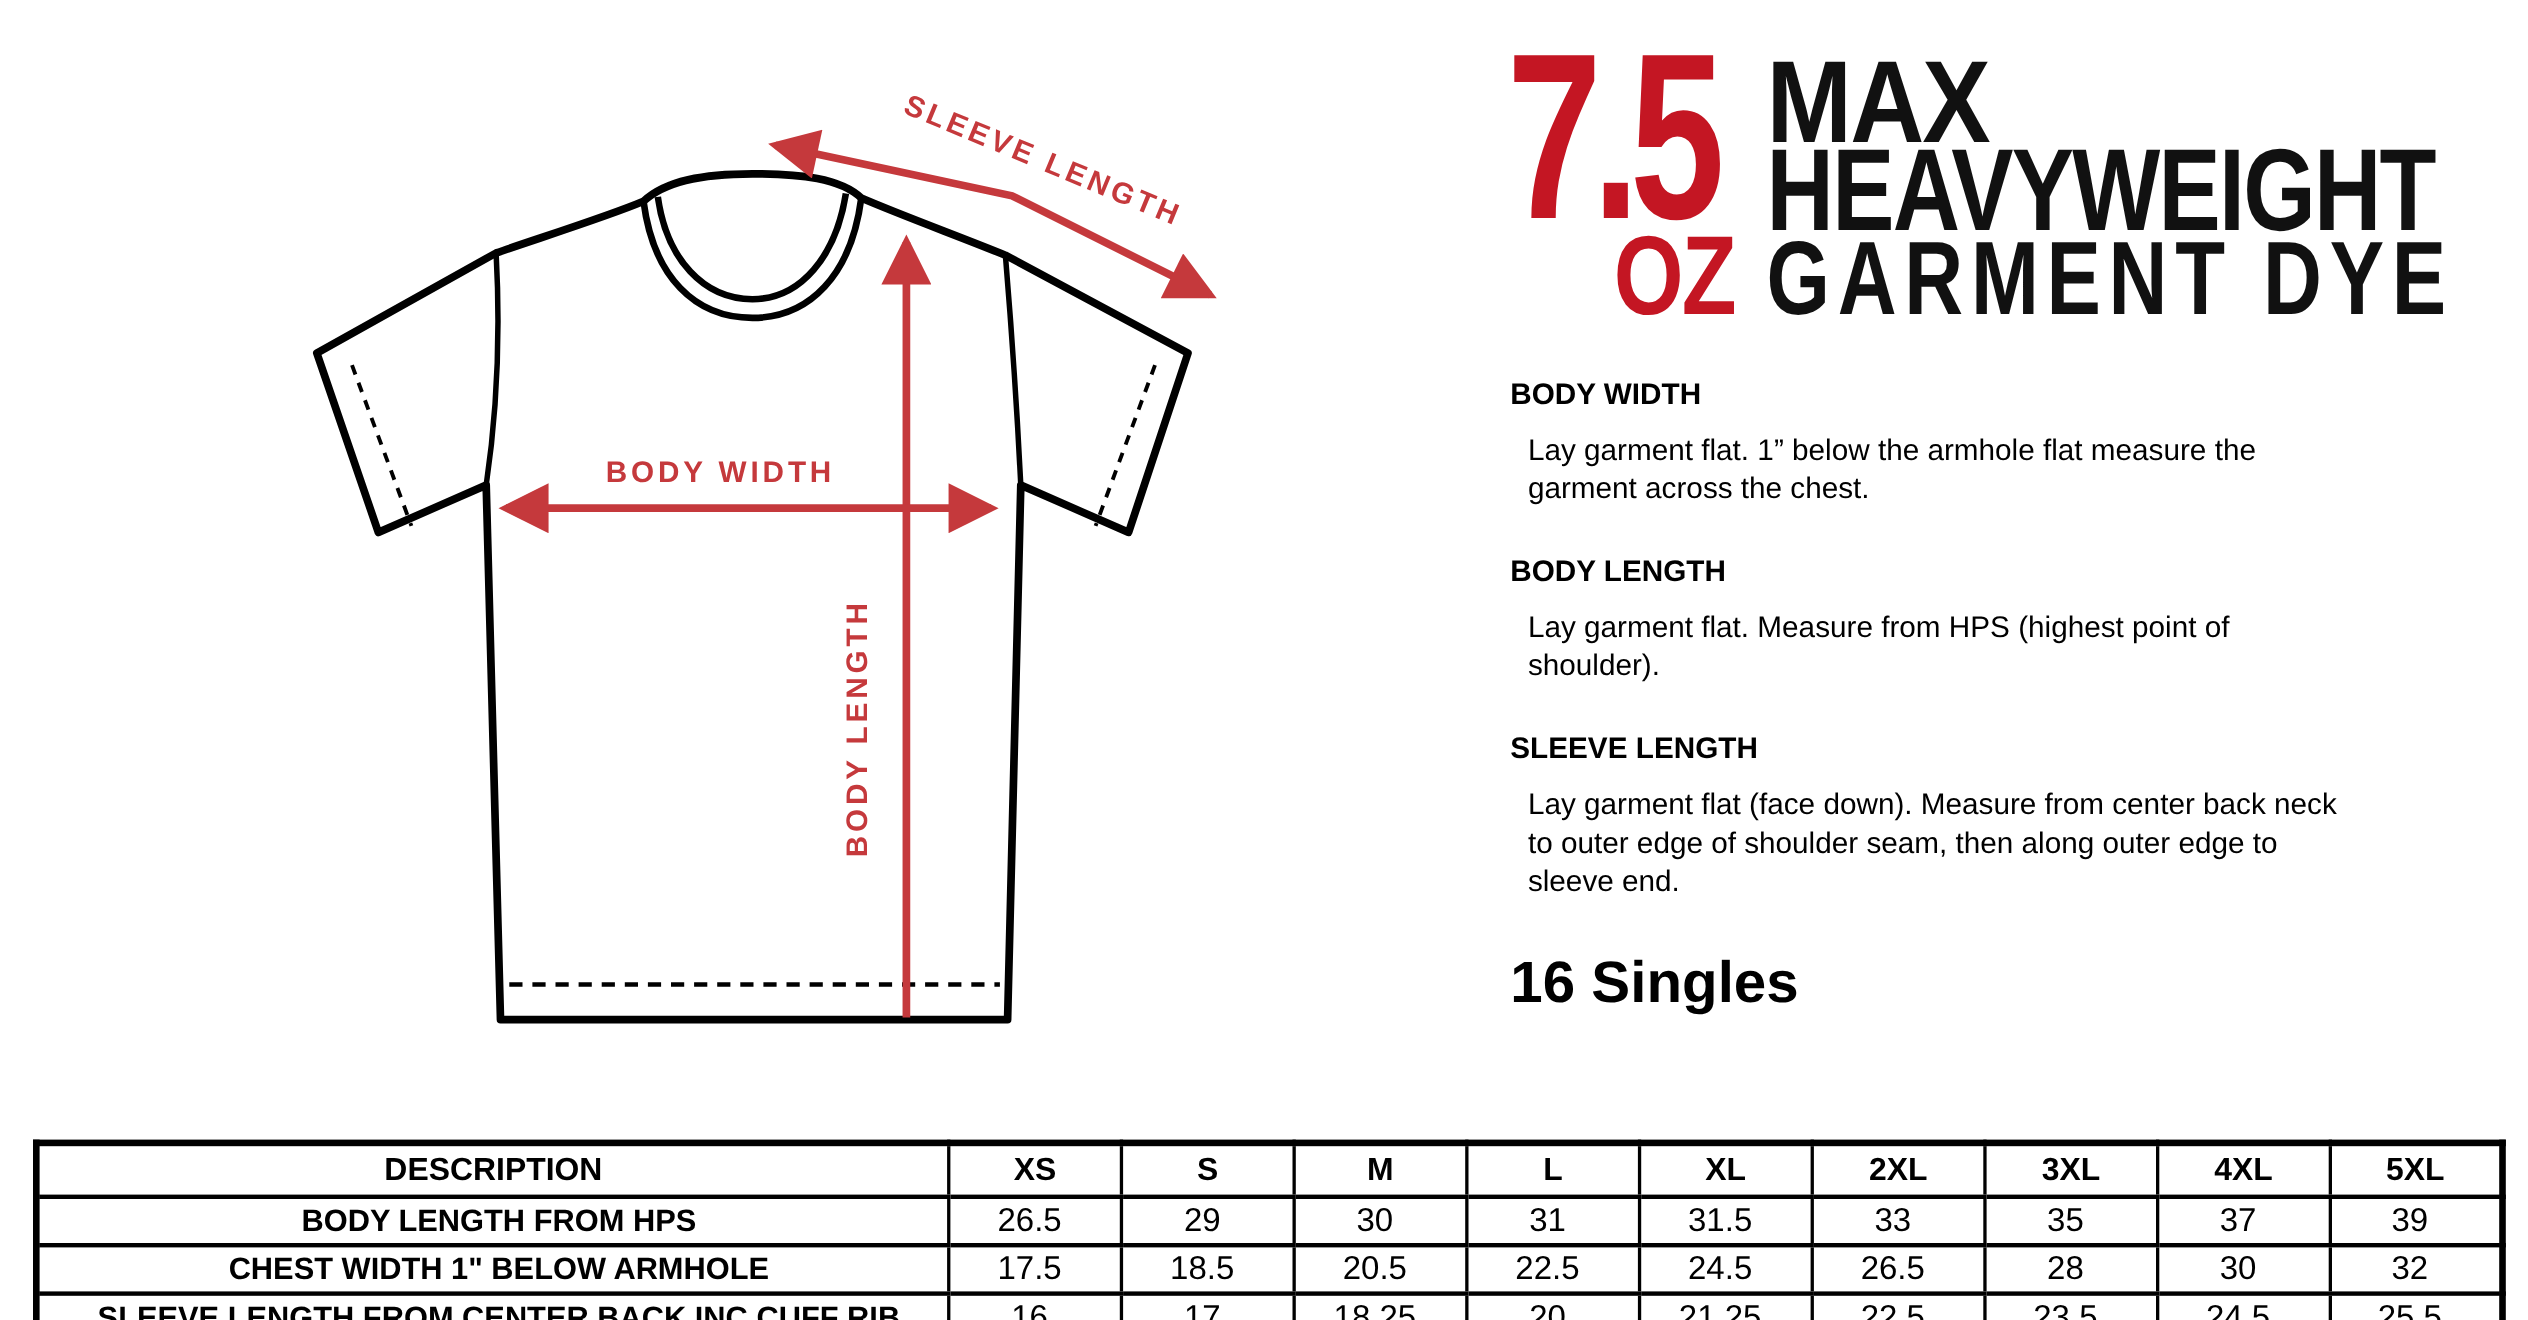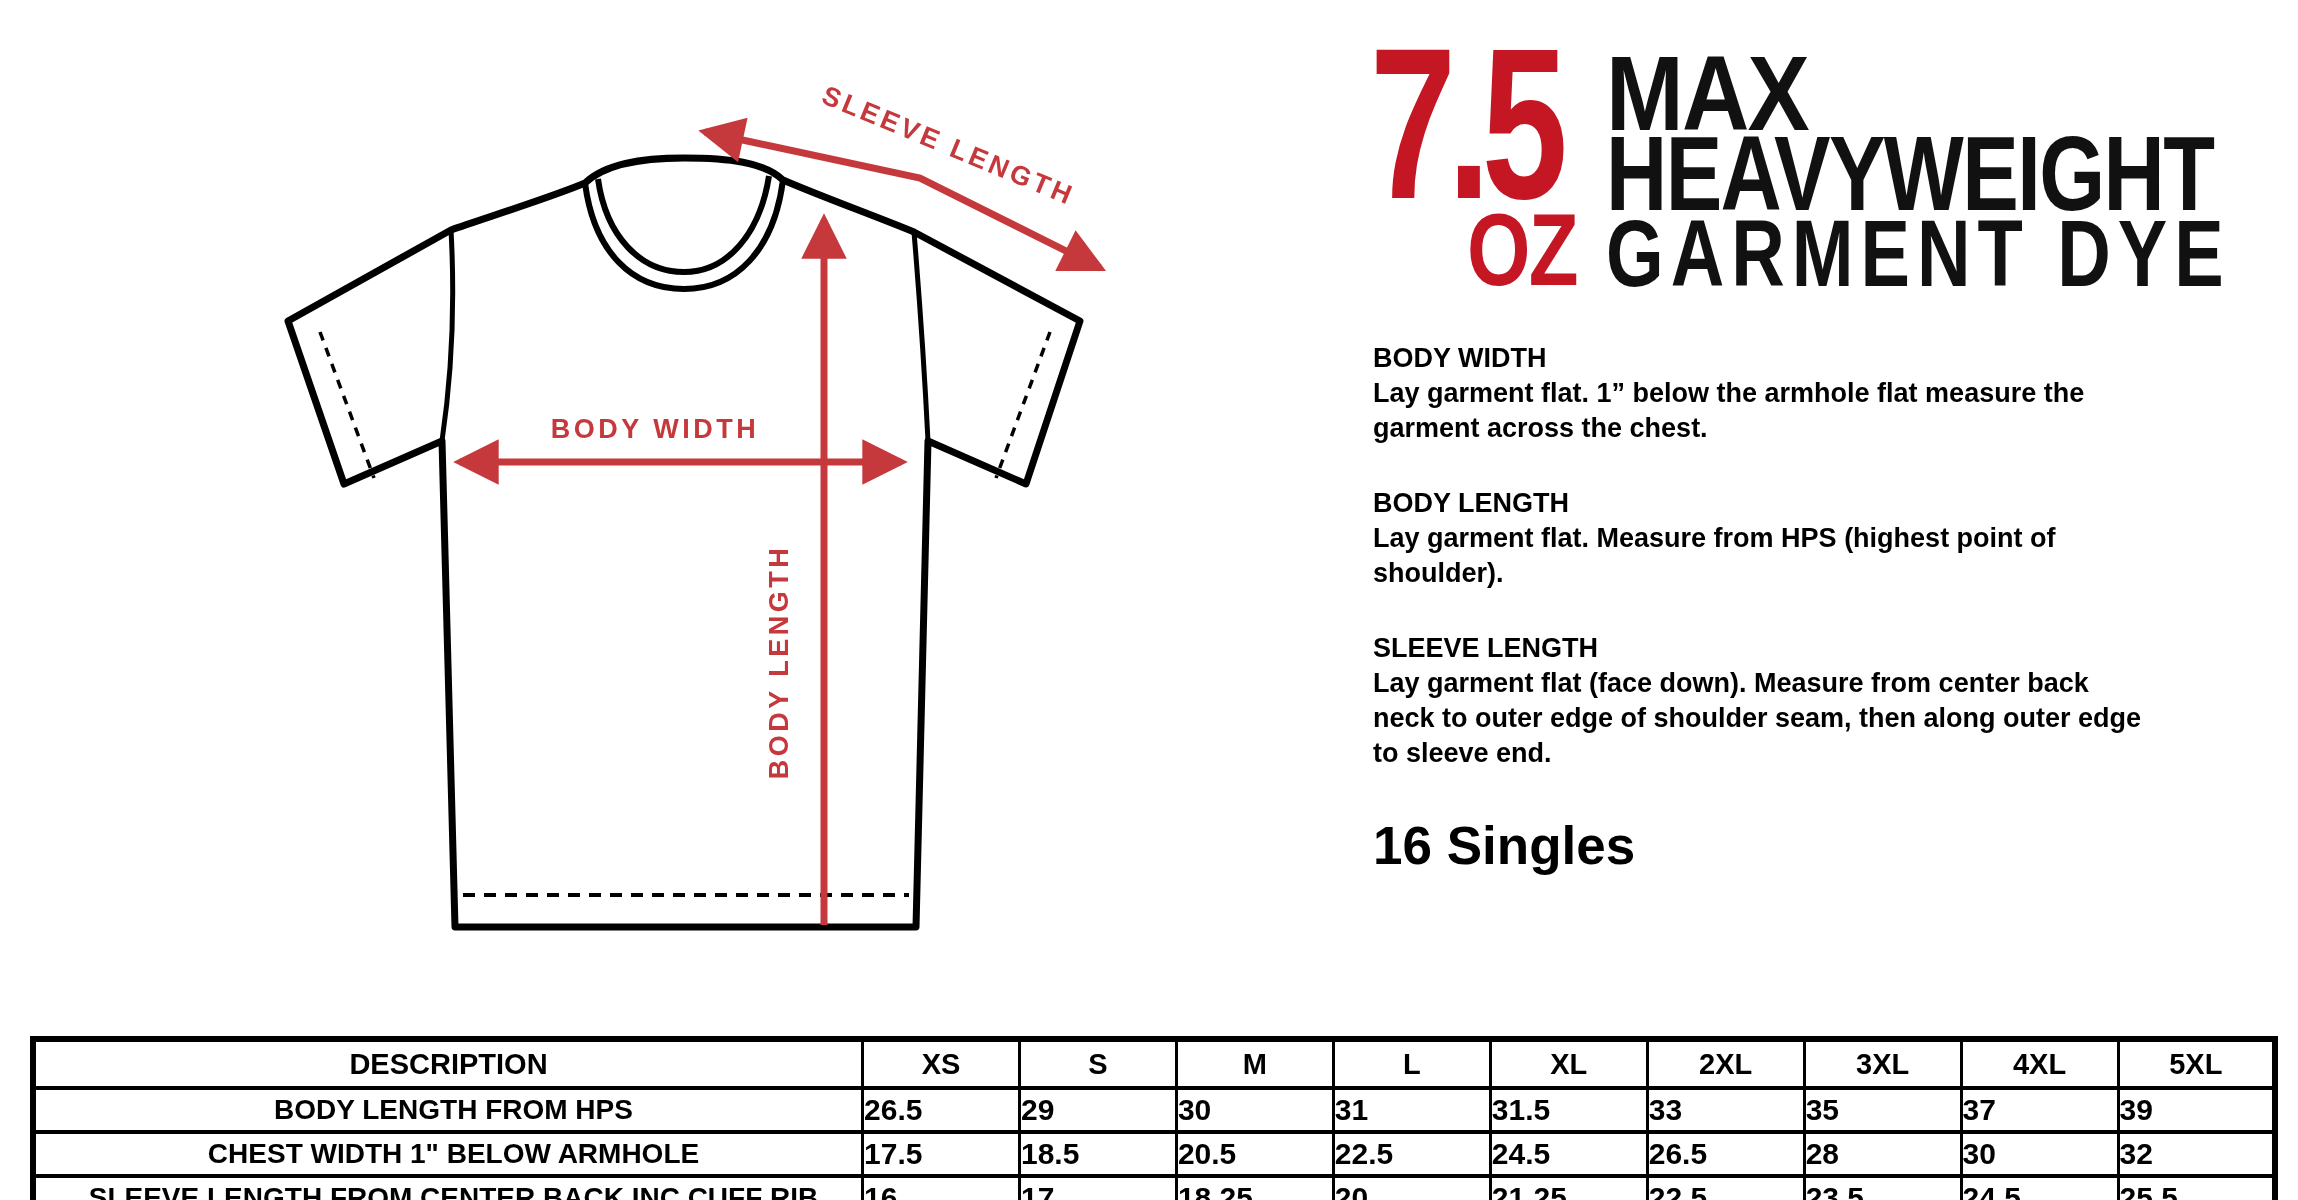--- a/index.html
+++ b/index.html
@@ -17,33 +17,33 @@
   .t75 {left:1370px;top:16px;font-size:215px;letter-spacing:-12px;color:#C41623;transform:scaleX(.72);}
   .toz {left:1467px;top:199px;font-size:102px;letter-spacing:-2px;color:#C41623;transform:scaleX(.80);}
   .tmax{left:1606px;top:40px;font-size:106px;letter-spacing:-2px;color:#111;transform:scaleX(.88);}
   .thvy{left:1606px;top:120px;font-size:106px;letter-spacing:-2px;color:#111;transform:scaleX(.80);}
   .tgar{left:1606px;top:206px;font-size:95px;letter-spacing:9px;color:#111;transform:scaleX(.78);}
 
   
   .info{position:absolute;left:1373px;top:341px;width:780px;font-size:27px;line-height:35px;}
   .info h3{margin:0;font-size:27px;font-weight:700;}
   .info h3.sp{margin-top:40px;}
-  .info p{margin:0;font-weight:bold;}
+  .info p{margin:16px;}
   .specs{margin-top:46px;font-size:53px;line-height:57px;font-weight:700;}
 
   
   .size-table{position:absolute;left:30px;top:1036px;width:2248px;
               border-collapse:collapse;table-layout:fixed;}
   .size-table th,.size-table td{border:3px solid #000;border-top-width:4px;border-bottom-width:4px;
               overflow:hidden;white-space:nowrap;}
   .size-table{border:6px solid #000;}
   .size-table th{height:44px;font-size:29px;font-weight:700;text-align:center;padding:0;}
   .size-table td{height:40px;padding:0;}
   .size-table td.desc{font-weight:700;font-size:28px;text-align:center;padding-left:10px;}
-  .size-table td.num{font-weight:700;font-size:30px;text-align:left;padding-right:10px;}
+  .size-table td.num{font-weight:400;font-size:30px;text-align:center;padding-right:10px;}
 </style>
 </head>
 <body>
 
 <div class="page">
 
   <div class="tee-wrap">
     <svg viewBox="0 0 860 870" width="860" height="870">
       <defs>
         <marker id="ah" viewBox="0 0 10 10" refX="8.5" refY="5" markerWidth="8.5" markerHeight="6.5" orient="auto-start-reverse">

